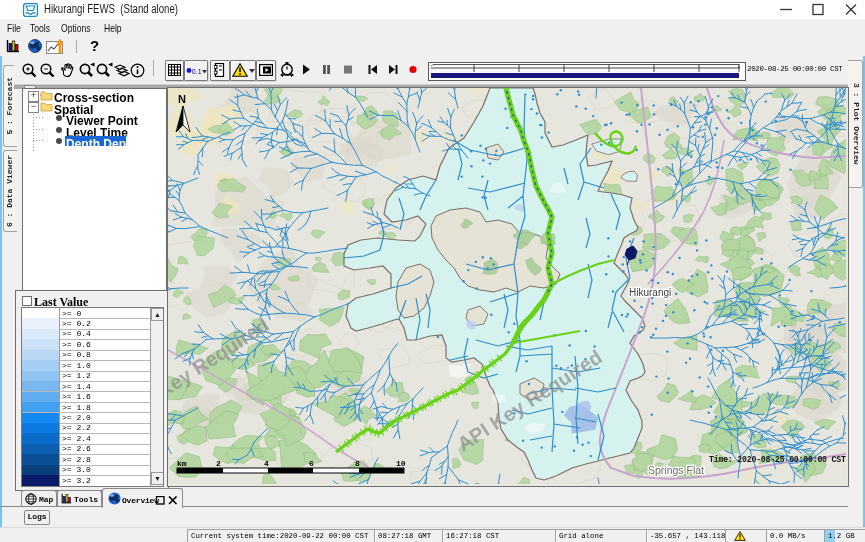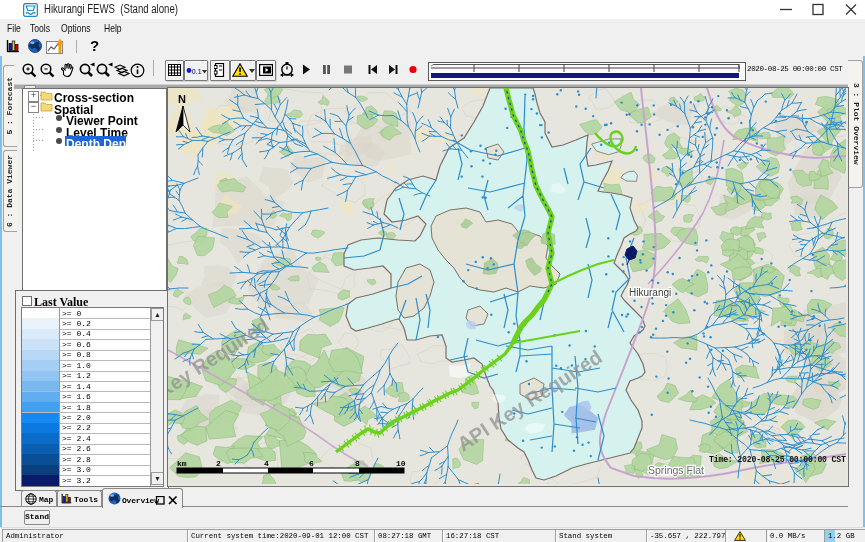--- a/index.html
+++ b/index.html
@@ -1016,29 +1016,28 @@
    <ellipse cx="4.4" cy="3.8" rx="2.2" ry="1.4" fill="#8fc4ee" opacity=".85"></ellipse>
  </svg>
  <span style="position:absolute;left:19px;top:7px;letter-spacing:-0.2px">Overview</span>
  <svg style="position:absolute;left:52px;top:7px" width="24" height="9" viewBox="0 0 22 9">
   <rect x="0.5" y="0.5" width="7.5" height="7.5" fill="none" stroke="#000" stroke-width="1.3"></rect>
   <line x1="13" y1="0.5" x2="20.5" y2="8" stroke="#000" stroke-width="1.6"></line>
   <line x1="20.5" y1="0.5" x2="13" y2="8" stroke="#000" stroke-width="1.6"></line>
  </svg>
 </div>
 <div class="abs" id="tabline"></div>
-<div class="abs" id="logs">Stand</div>
+<div class="abs" id="logs">Logs</div>
 
 <div class="abs" id="status">
- <div class="scell" style="left:2px;width:182px">Administrator</div>
- <div class="scell" style="left:187px;width:184px">Current system time:2020-09-01 12:00 CST</div>
+ <div class="scell" style="left:187px;width:184px">Current system time:2020-09-22 00:00 CST</div>
  <div class="scell" style="left:374px;width:65px">08:27:18 GMT</div>
  <div class="scell" style="left:442px;width:110px">16:27:18 CST</div>
- <div class="scell" style="left:555px;width:88px">Stand system</div>
- <div class="scell" style="left:646px;width:77px">-35.657 , 222.797</div>
+ <div class="scell" style="left:555px;width:88px">Grid alone</div>
+ <div class="scell" style="left:646px;width:77px">-35.657 , 143.118</div>
  <div class="scell" style="left:725px;width:39px">
   <svg style="position:absolute;left:8px;top:1px" width="12" height="10" viewBox="0 0 12 10">
    <path d="M6 0.6 L11.4 9.4 L0.6 9.4 Z" fill="#ffe000" stroke="#000" stroke-width=".8"></path>
    <line x1="6" y1="3" x2="6" y2="6.5" stroke="#000" stroke-width="1.1"></line>
    <circle cx="6" cy="8" r="0.7" fill="#000"></circle>
   </svg>
  </div>
  <div class="scell" style="left:766px;width:56px">0.0 MB/s</div>
  <div class="scell" style="left:824px;width:39px"><div style="position:absolute;left:0;top:0;width:10px;height:12px;background:#93d1f0"></div><span style="position:relative">1.2 GB</span></div>
 </div>

